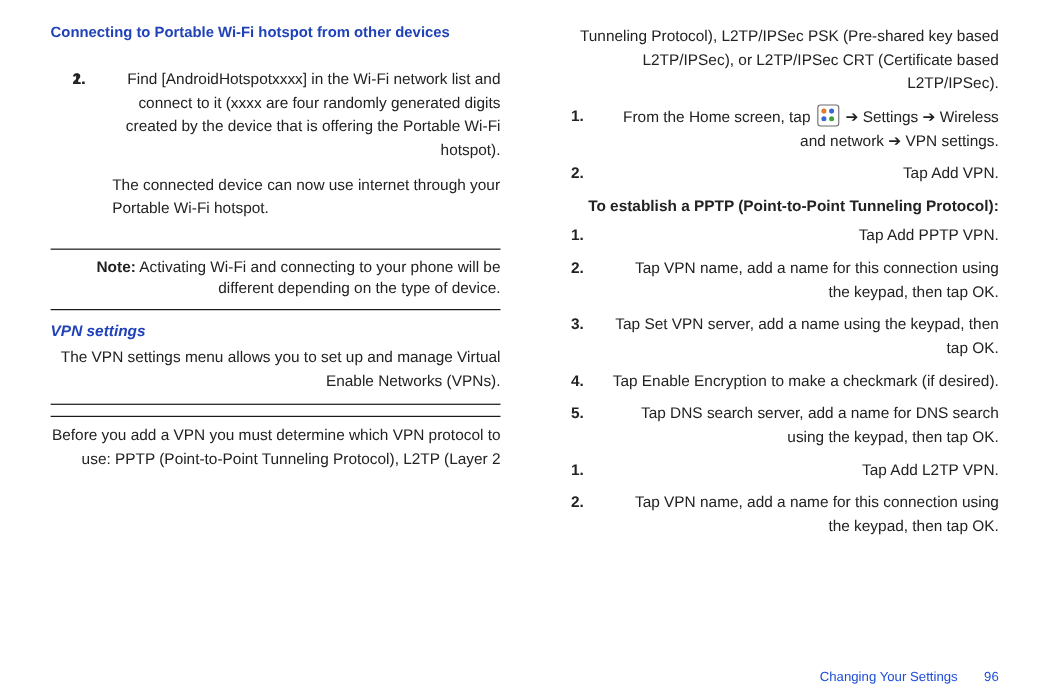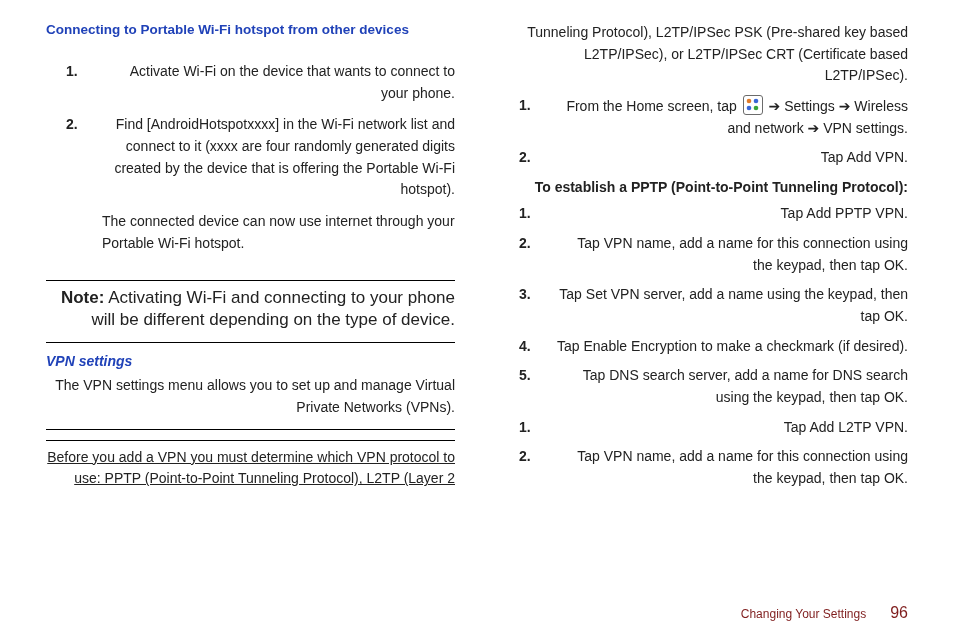--- a/index.html
+++ b/index.html
@@ -43,21 +43,21 @@
     margin: 10px 0 6px 0;
   }
 
   
   p, li, .note {
     font-size: 14px;
     line-height: 1.55;
     text-align: right;
   }
   .indent1 { margin-left: 12px; }
-  .indent2 { margin-left: 14px; text-decoration: underline; }
+  .indent2 { margin-left: 14px; }
 
   strong { font-weight: 400; }
 
   ol.steps {
     list-style: none;
     padding: 0;
     margin: 0 0 8px 0;
   }
   ol.steps > li {
     position: relative;
@@ -79,21 +79,21 @@
     line-height: 1.55;
   }
 
   .rule {
     border: 0;
     border-top: 1px solid #000;
     margin: 10px 0 6px 0;
   }
 
   .note {
-    font-size: 17px;
+    font-size: 14px;
     line-height: 1.35;
     margin: 2px 0 6px 0;
     padding-left: 34px;
     text-indent: -34px;
   }
   .note .label { font-weight: 700; }
   .important {
     font-size: 12.5px;
     line-height: 1.35;
     margin: 2px 0 6px 0;
@@ -123,59 +123,58 @@
     margin: 10px 0 8px 0;
     text-align: right;
   }
 
   
   .footer {
     position: absolute;
     bottom: 14px;
     right: 46px;
     font-size: 12px;
-    color: #7f1d1d;
+    color: #1d4ed8;
     display: flex;
     align-items: baseline;
     gap: 24px;
   }
-  .footer .pg { font-size: 16px; text-align: right; }
+  .footer .pg { font-size: 12px; text-align: right; }
 </style>
 </head>
 <body>
 
 <div class="page">
   <div class="columns">
 
     <div class="col">
 
       <div class="h-blue-bold">Connecting to Portable Wi-Fi hotspot from other devices</div>
 
       <ol class="steps">
         <li>
           <span class="num">1.</span>
-          <span>Activate Wi-Fi on the device that wants to connect to your phone.</span>
         </li>
         <li>
           <span class="num">2.</span>
           <span>
             <span>Find </span><strong>[AndroidHotspotxxxx]</strong><span> in the Wi-Fi network list and connect to it (xxxx are four randomly generated digits created by the device that is offering the Portable Wi-Fi hotspot).</span>
           </span>
         </li>
       </ol>
       <div class="para-after-li">The connected device can now use internet through your Portable Wi-Fi hotspot.</div>
 
       <hr class="rule">
       <div class="note">
         <span class="label">Note:</span><span> Activating Wi-Fi and connecting to your phone will be different depending on the type of device.</span>
       </div>
       <hr class="rule">
 
       <div class="h-blue-italic">VPN settings</div>
-      <p class="body-text indent1">The VPN settings menu allows you to set up and manage Virtual Private Networks (VPNs).</p>
+      <p class="body-text indent1">The VPN settings menu allows you to set up and manage Virtual Enable Networks (VPNs).</p>
 
       <hr class="rule">
       <hr class="rule">
 
       <p class="body-text indent2">Before you add a VPN you must determine which VPN protocol to use: PPTP (Point-to-Point Tunneling Protocol), L2TP (Layer 2</p>
     </div>
 
     <div class="col">
 
       <p class="body-text" style="margin-top:2px;">Tunneling Protocol), L2TP/IPSec PSK (Pre-shared key based L2TP/IPSec), or L2TP/IPSec CRT (Certificate based L2TP/IPSec).</p>

